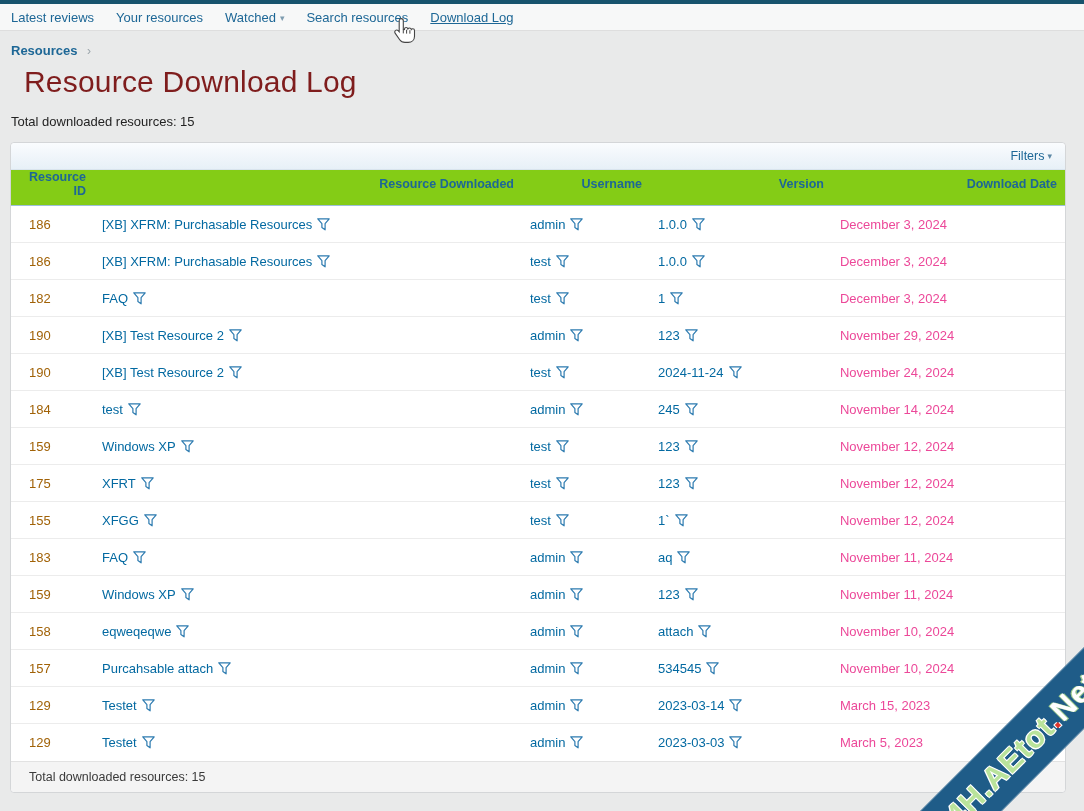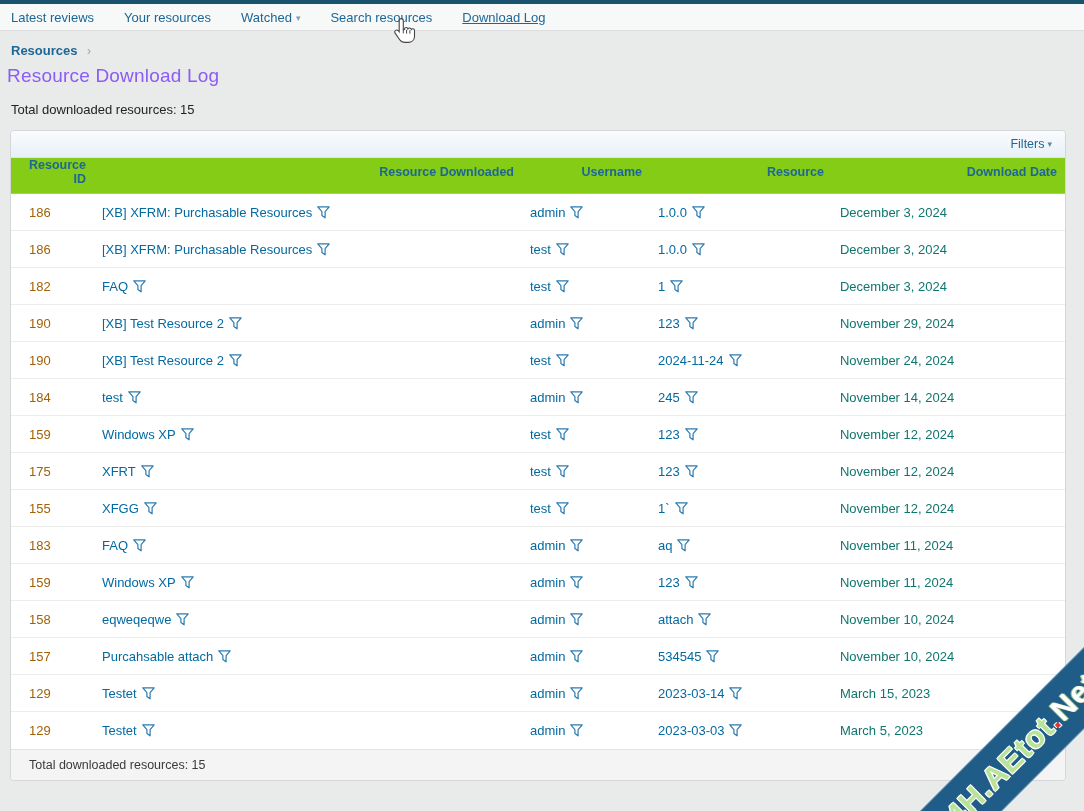--- a/index.html
+++ b/index.html
@@ -9,34 +9,34 @@
     background:#e9eaea;
     font-family:"Liberation Sans", sans-serif;
     color:#2b2b2b;
   }
   
   .top-strip { height:4px; background:#17536d; }
 
   
   .navbar {
     background:#f7f8f8; border-bottom:1px solid #dedede;
-    height:27px; display:flex; align-items:center; gap:30px;
+    height:27px; display:flex; align-items:center; gap:22px;
     padding:0 11px; font-size:13px;
   }
   .nav-link { color:#1d6796; text-decoration:none; cursor:pointer; white-space:nowrap; }
   .nav-link .caret { color:#7f9db0; font-size:9px; margin-left:4px; position:relative; top:-1px; }
   .nav-link.active { text-decoration:underline; }
 
   
   .breadcrumb { padding:12px 11px 0; font-size:13px; }
   .breadcrumb .crumb { color:#1d6796; font-weight:bold; text-decoration:none; cursor:pointer; }
   .breadcrumb .sep { color:#9aa4aa; margin-left:6px; font-size:12px; }
 
   .page-title {
-    margin:7px 7px 0; font-size:19px; font-weight:400; color:#8b5cf6;
+    margin:7px 24px 0; font-size:30px; font-weight:400; color:#7f1d1d;
     letter-spacing:0.2px;
   }
   .total-line { margin:15px 11px 0; font-size:13px; color:#232323; }
 
   
   .block {
     margin:13px 0 0 10px; width:1056px; background:#fff;
     border:1px solid #d4d6d8; border-radius:4px;
   }
   .filters-bar {
@@ -54,21 +54,21 @@
     padding:0 8px 7px; border-bottom:1px solid #9dc0da; background:#84cc16;
   }
   .dl-table th:first-child, .dl-table td:first-child { padding-left:18px; }
   .dl-table td { padding:0 8px; height:37px; border-bottom:1px solid #ececec; }
   .dl-table tr:last-child td { border-bottom:none; }
   .col-id { width:80px; } .col-res { width:428px; } .col-user { width:128px; }
   .col-ver { width:182px; } .col-date { width:auto; }
   .cell-id { color:#a16207; }
   .lnk { color:#0369a1; text-decoration:none; cursor:pointer; }
   .funnel { margin-left:5px; vertical-align:-2px; cursor:pointer; }
-  .cell-date { color:#0f766e;margin-top:8px; }
+  .cell-date { color:#ec4899;margin-top:8px; }
 
   .block-footer {
     background:#f4f4f4; border-top:1px solid #e2e2e2;
     padding:8px 18px; font-size:12.5px; color:#3a3a3a;
     border-radius:0 0 4px 4px;
   }
 
   
   .cursor { position:absolute; left:391px; top:17px; z-index:50; pointer-events:none; }
 
@@ -123,21 +123,21 @@
         <col class="col-res">
         <col class="col-user">
         <col class="col-ver">
         <col class="col-date">
     </colgroup>
     <thead>
       <tr>
         <th>Resource ID</th>
         <th>Resource Downloaded</th>
         <th>Username</th>
-        <th>Resource</th>
+        <th>Version</th>
         <th>Download Date</th>
       </tr>
     </thead>
     <tbody>
   <tr>
     <td class="cell-id">186</td>
     <td>
       <a class="lnk">[XB] XFRM: Purchasable Resources</a><svg class="funnel" width="13" height="13" viewBox="0 0 13 13">
               <polygon points="0.8,0.8 12.2,0.8 8.1,5.6 8.1,11.8 4.9,9.4 4.9,5.6" fill="none" stroke="#2d7bb0" stroke-width="1.2" stroke-linejoin="round"></polygon>
             </svg>

